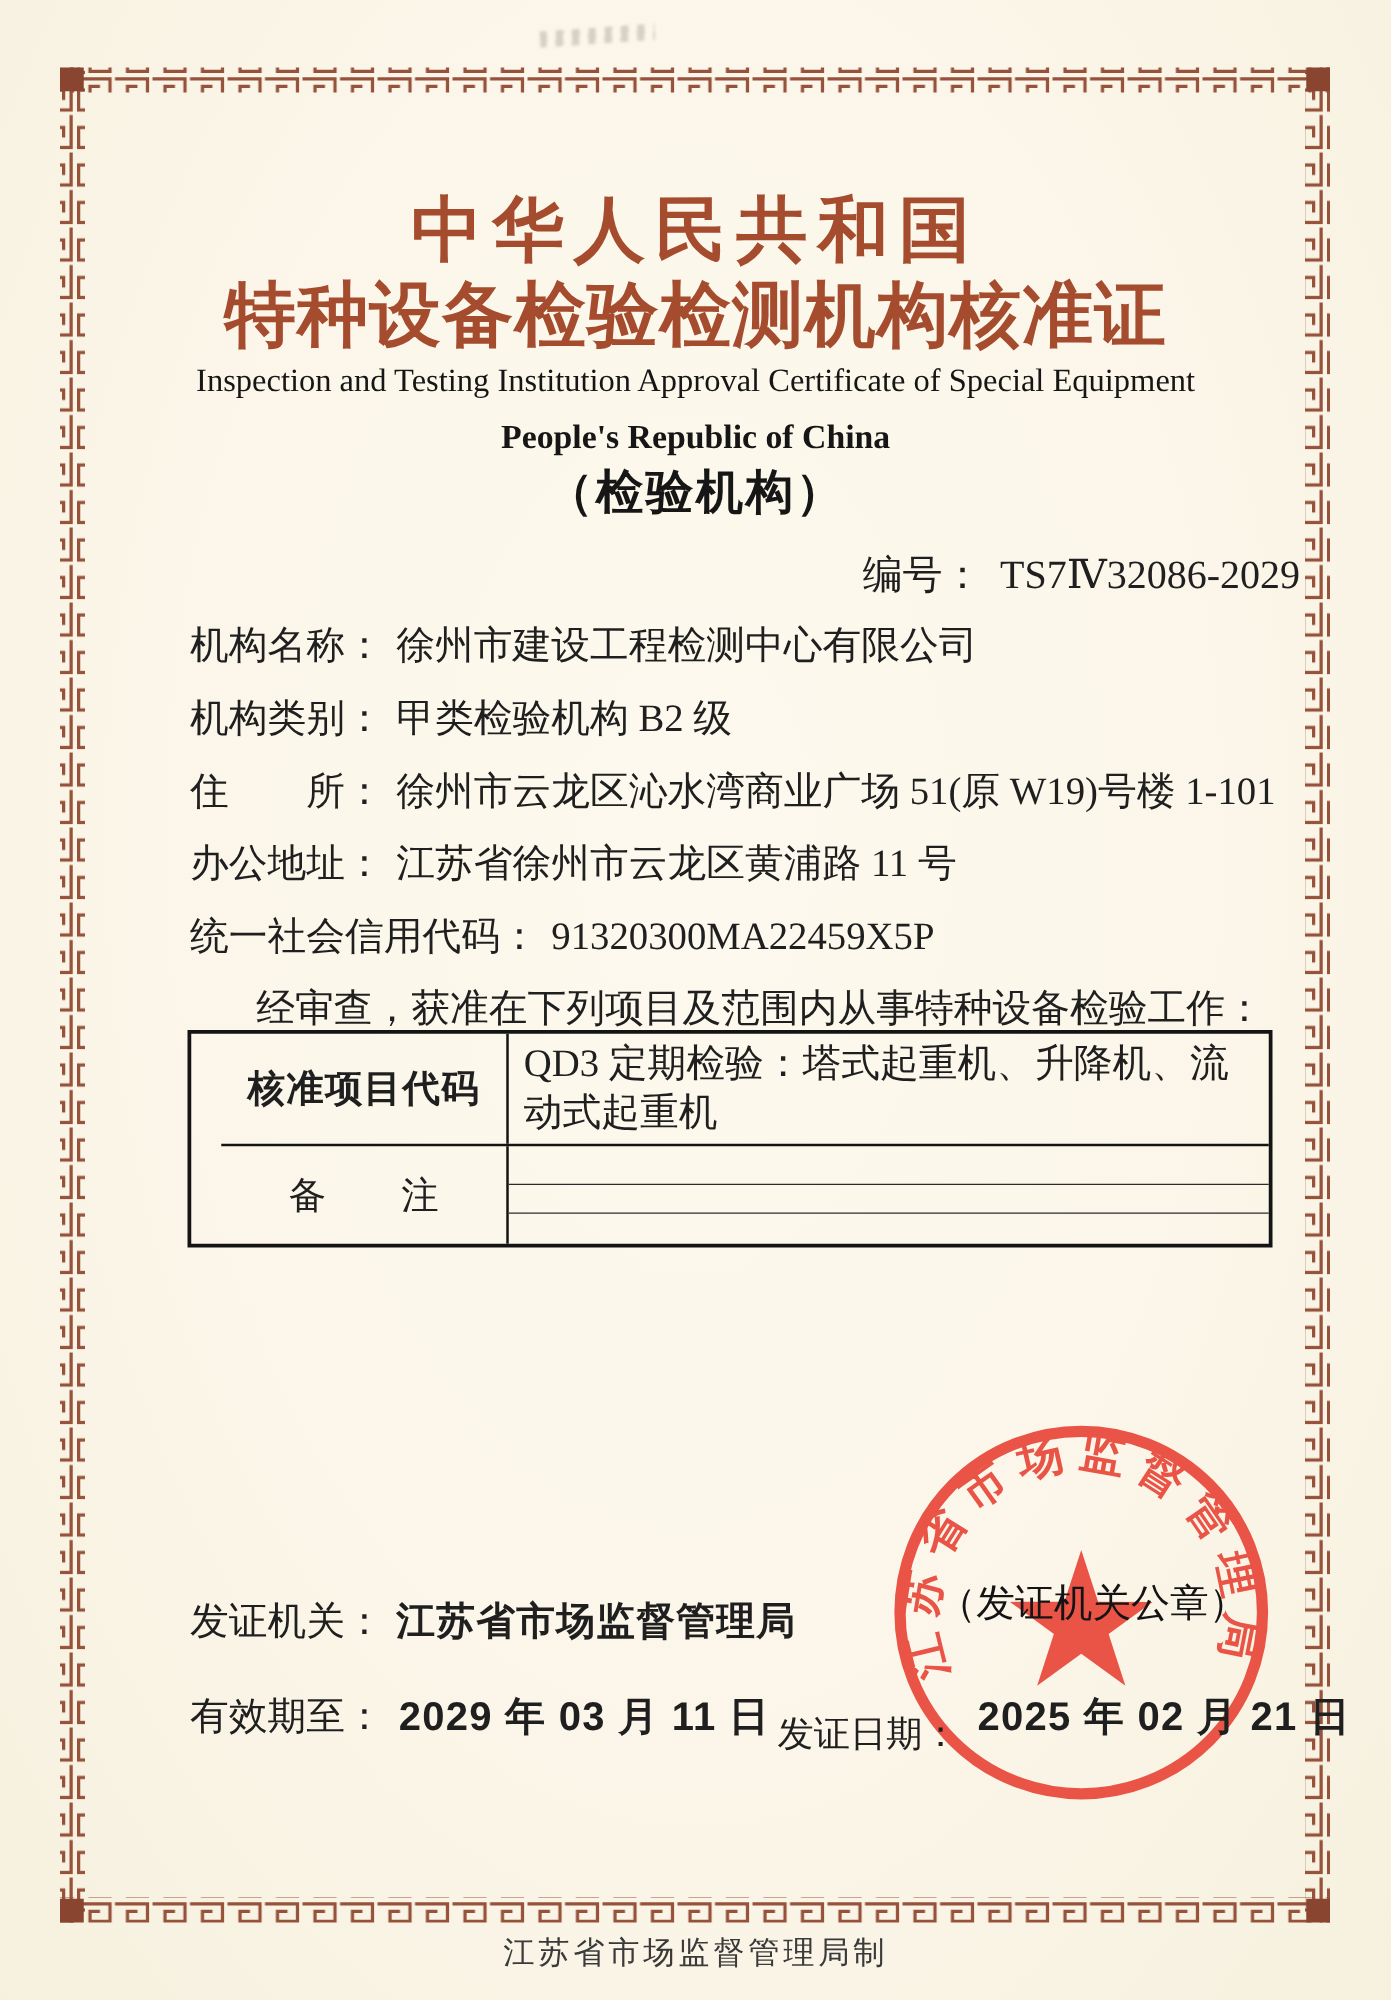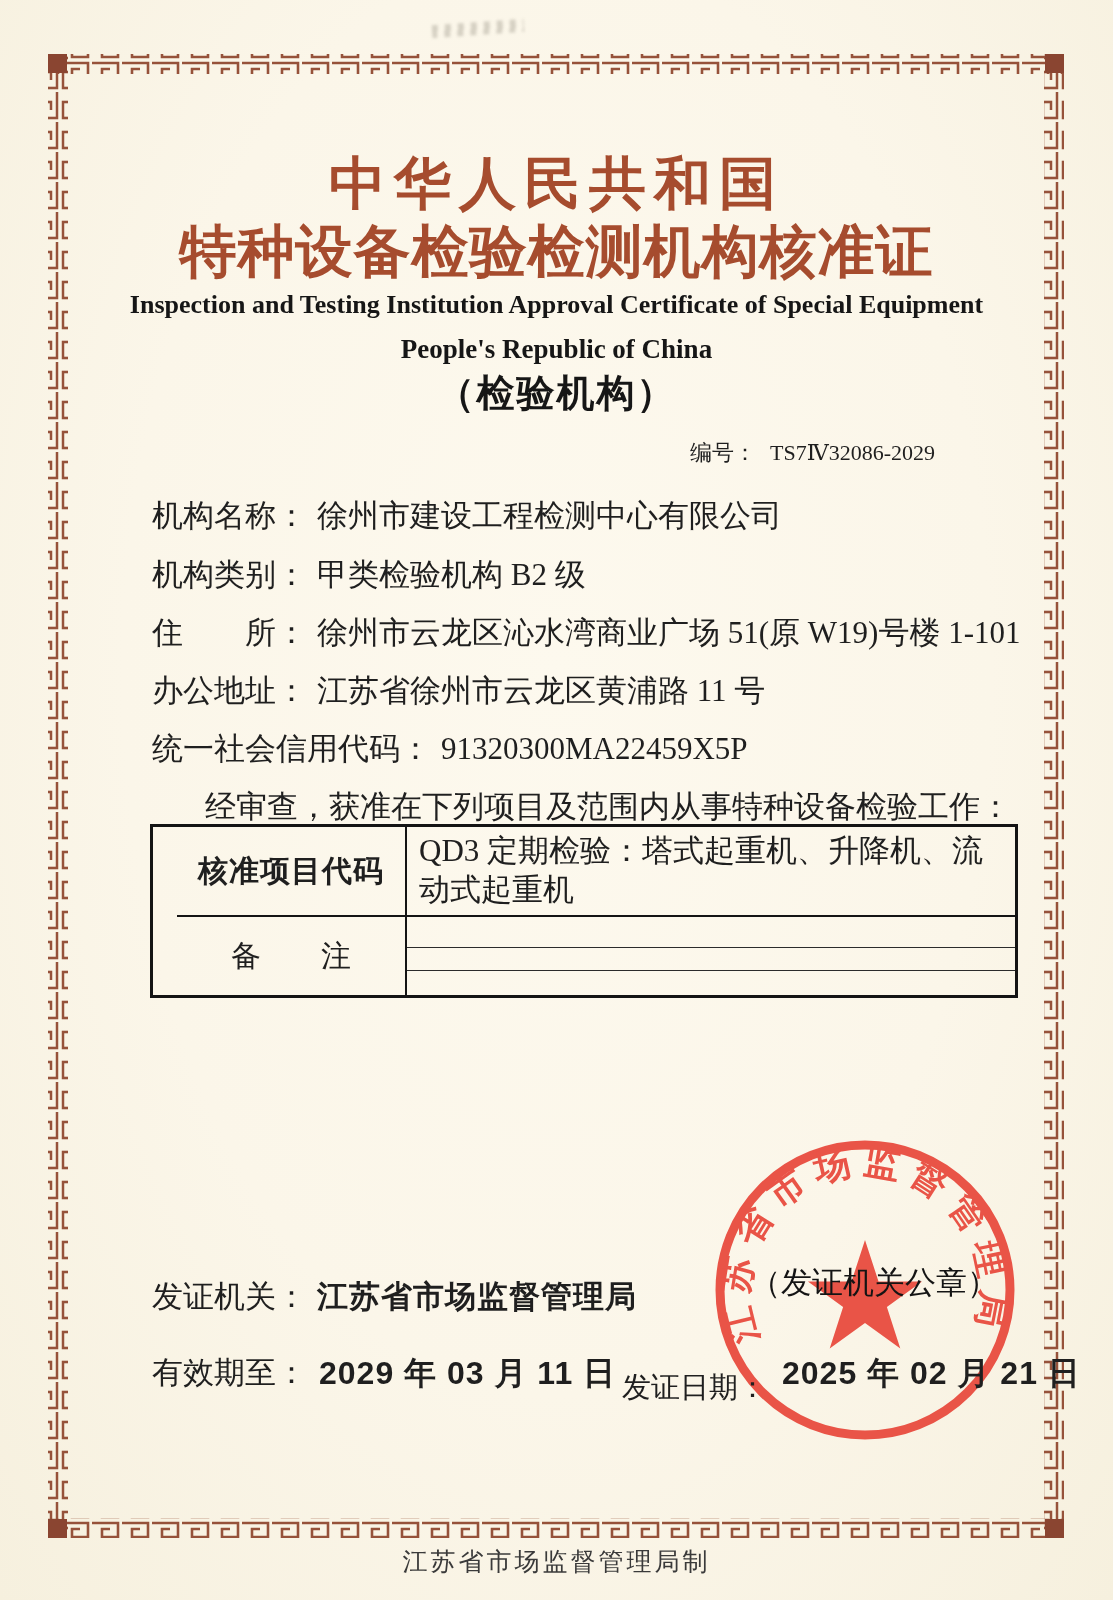--- a/index.html
+++ b/index.html
@@ -22,33 +22,33 @@
   .t1{
     position:absolute;left:0;top:146px;width:100%;margin:0;text-align:center;
     font-size:57px;font-weight:700;letter-spacing:8px;color:#a64c2e;
   }
   .t2{
     position:absolute;left:0;top:214px;width:100%;margin:0;text-align:center;
     font-size:57px;font-weight:700;letter-spacing:1px;color:#a64c2e;
   }
   .en1{
     position:absolute;left:0;top:290px;width:100%;text-align:center;
-    font-size:26px;font-weight:700;color:#161616;
+    font-size:26px;font-weight:400;color:#161616;
   }
   .en2{
     position:absolute;left:0;top:334px;width:100%;text-align:center;
     font-size:27px;font-weight:700;color:#161616;
   }
   .sub{
     position:absolute;left:0;top:368px;width:100%;text-align:center;
     font-size:38px;font-weight:700;letter-spacing:2px;color:#161616;
   }
   .certno{
     position:absolute;left:690px;top:438px;display:flex;align-items:baseline;
-    font-size:22px;
+    font-size:32px;
   }
   .certno .val{margin-left:14px;}
   .frow{
     position:absolute;left:152px;display:flex;align-items:baseline;
     font-size:31px;white-space:nowrap;
   }
   .frow .fvalue{margin-left:10px;}
   .f0{top:495px;} .f1{top:554px;} .f2{top:612px;} .f3{top:670px;} .f4{top:728px;}
   .intro{
     position:absolute;left:205px;top:786px;font-size:31px;white-space:nowrap;

